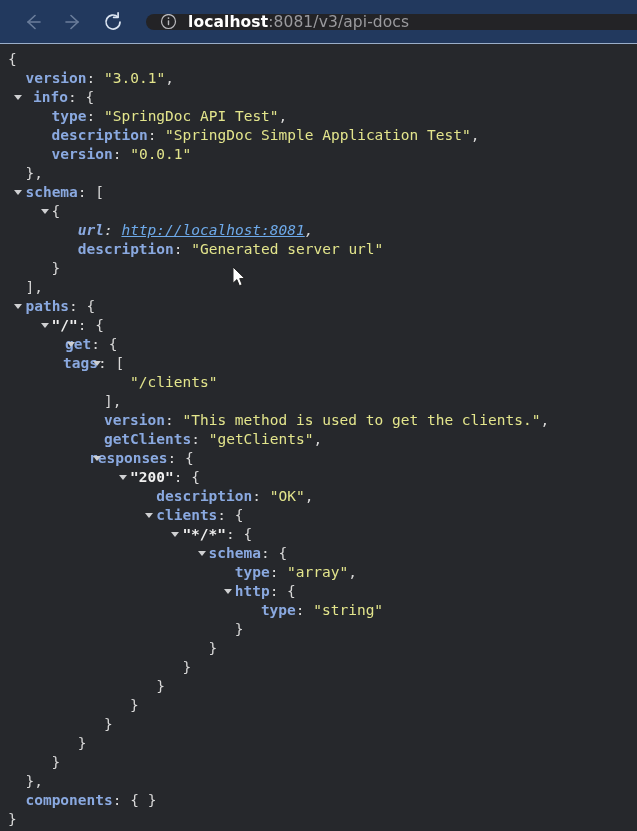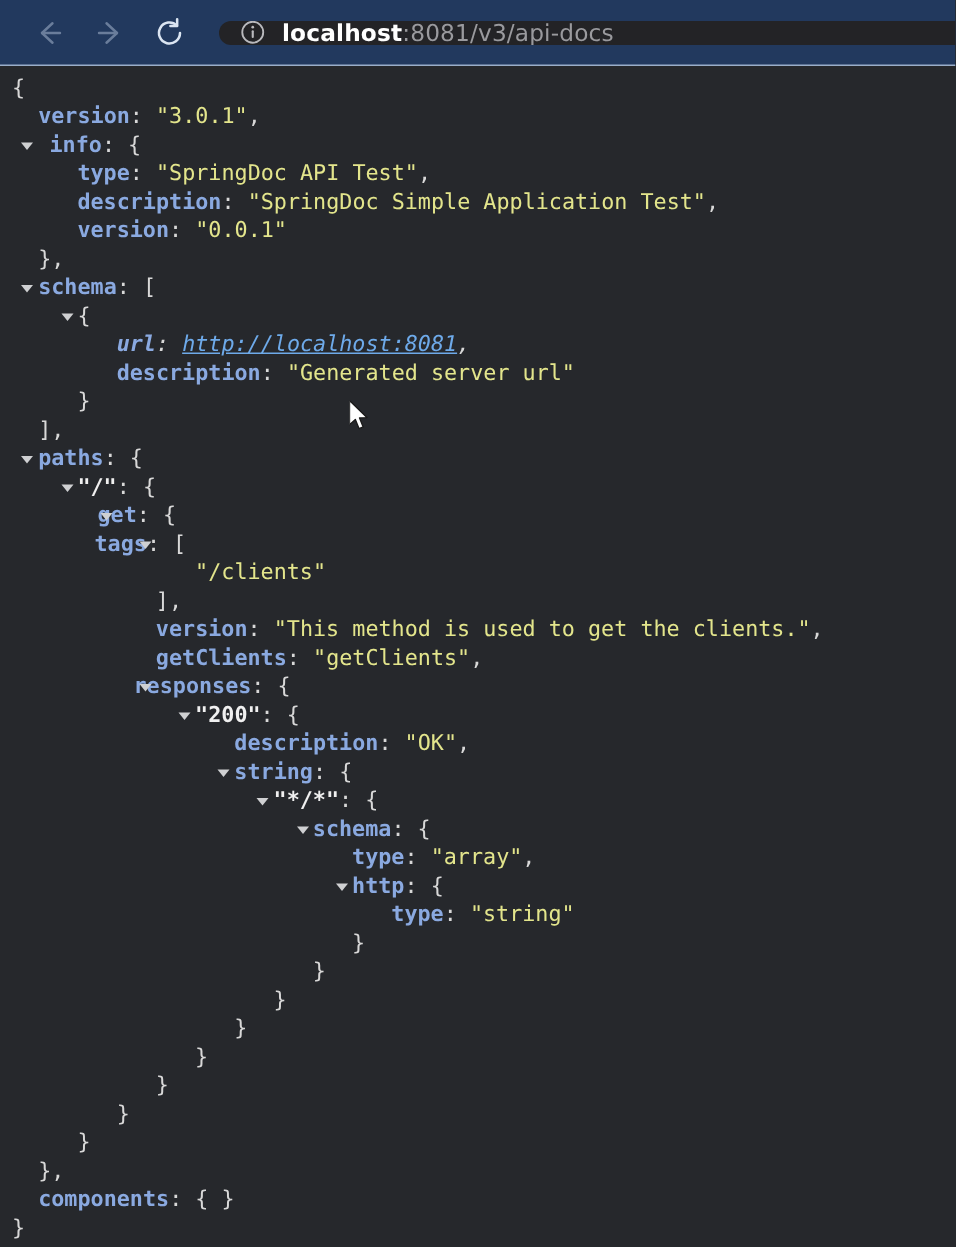--- a/index.html
+++ b/index.html
@@ -168,21 +168,21 @@
       <div class="jline"><span class="tri" style="left: 40.6px;"></span><span style="padding-left: 51.6px;"><span class="k-str">"/"</span><span class="p">: </span><span class="p">{</span></span></div>
       <div class="jline"><span class="tri" style="left: 66.76px;"></span><span style="padding-left: 65px;"><span class="k">get</span><span class="p">: </span><span class="p">{</span></span></div>
       <div class="jline"><span class="tri" style="left: 92.92px;"></span><span style="padding-left: 63px;"><span class="k">tags</span><span class="p">: </span><span class="p">[</span></span></div>
       <div class="jline"><span style="padding-left: 130.08px;"><span class="s">"/clients"</span></span></div>
       <div class="jline"><span style="padding-left: 103.92px;"><span class="p">],</span></span></div>
       <div class="jline"><span style="padding-left: 103.92px;"><span class="k">version</span><span class="p">: </span><span class="s">"This method is used to get the clients."</span><span class="p">,</span></span></div>
       <div class="jline"><span style="padding-left: 103.92px;"><span class="k">getClients</span><span class="p">: </span><span class="s">"getClients"</span><span class="p">,</span></span></div>
       <div class="jline"><span class="tri" style="left: 92.92px;"></span><span style="padding-left: 89px;"><span class="k">responses</span><span class="p">: </span><span class="p">{</span></span></div>
       <div class="jline"><span class="tri" style="left: 119.08px;"></span><span style="padding-left: 130.08px;"><span class="k-str">"200"</span><span class="p">: </span><span class="p">{</span></span></div>
       <div class="jline"><span style="padding-left: 156.24px;"><span class="k">description</span><span class="p">: </span><span class="s">"OK"</span><span class="p">,</span></span></div>
-      <div class="jline"><span class="tri" style="left: 145.24px;"></span><span style="padding-left: 156.24px;"><span class="k">string</span><span class="p">: </span><span class="p">{</span></span></div>
+      <div class="jline"><span class="tri" style="left: 145.24px;"></span><span style="padding-left: 156.24px;"><span class="k">clients</span><span class="p">: </span><span class="p">{</span></span></div>
       <div class="jline"><span class="tri" style="left: 171.4px;"></span><span style="padding-left: 182.4px;"><span class="k-str">"*/*"</span><span class="p">: </span><span class="p">{</span></span></div>
       <div class="jline"><span class="tri" style="left: 197.56px;"></span><span style="padding-left: 208.56px; margin-top: 24px;"><span class="k">schema</span><span class="p">: </span><span class="p">{</span></span></div>
       <div class="jline"><span style="padding-left: 234.72px;"><span class="k">type</span><span class="p">: </span><span class="s">"array"</span><span class="p">,</span></span></div>
       <div class="jline"><span class="tri" style="left: 223.72px;"></span><span style="padding-left: 234.72px;"><span class="k">http</span><span class="p">: </span><span class="p">{</span></span></div>
       <div class="jline"><span style="padding-left: 260.88px;"><span class="k">type</span><span class="p">: </span><span class="s">"string"</span></span></div>
       <div class="jline"><span style="padding-left: 234.72px;"><span class="p">}</span></span></div>
       <div class="jline"><span style="padding-left: 208.56px;"><span class="p">}</span></span></div>
       <div class="jline"><span style="padding-left: 182.4px;"><span class="p">}</span></span></div>
       <div class="jline"><span style="padding-left: 156.24px;"><span class="p">}</span></span></div>
       <div class="jline"><span style="padding-left: 130.08px;"><span class="p">}</span></span></div>

